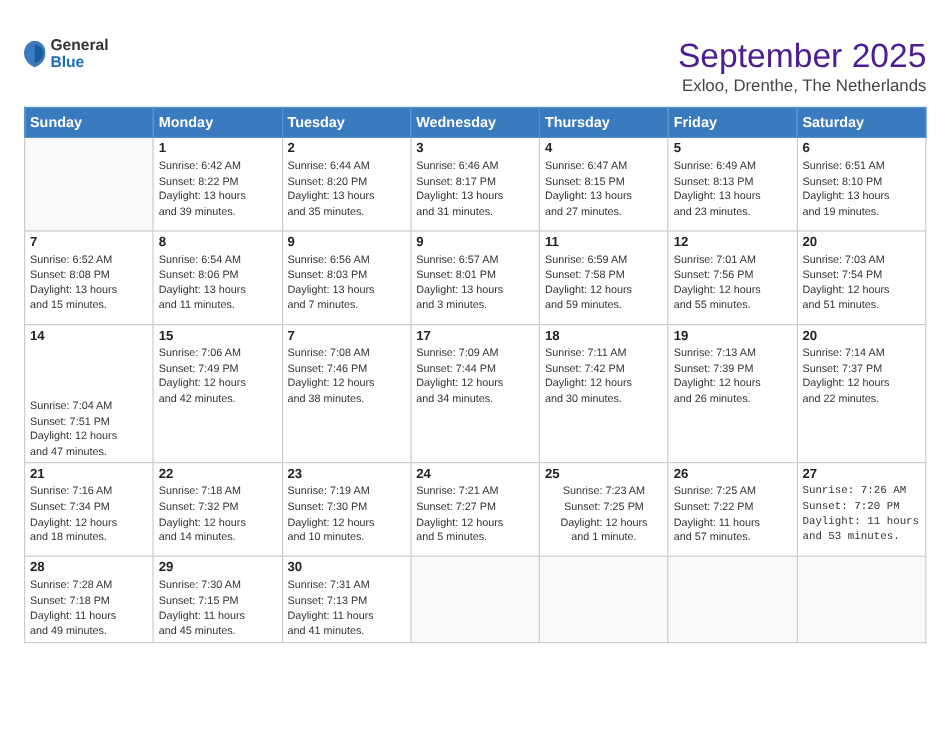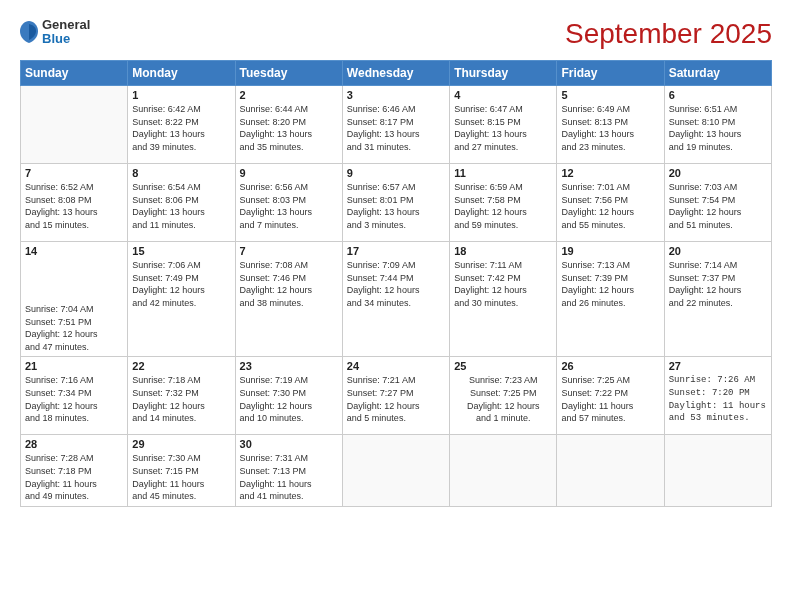--- a/index.html
+++ b/index.html
@@ -6,21 +6,21 @@
     body {
       font-family: Arial, sans-serif;
       background: #fff;
       width: 792px;
       height: 612px;
       overflow: hidden;
     }
     .page {
       width: 792px;
       height: 500px;
-      padding: 18px 20px 10px 20px;
+      padding: 31px 20px 10px 20px;
       display: flex;
       flex-direction: column;
     }
     .header {
       display: flex;
       justify-content: space-between;
       align-items: flex-start;
       margin-bottom: 10px;
     }
     .logo {
@@ -40,21 +40,21 @@
       width: 18px;
       height: 22px;
       margin-right: 4px;
     }
     .title-block {
       text-align: right;
     }
     .title-block h1 {
       font-size: 28px;
       font-weight: normal;
-      color: #b91c1c;
+      color: #4c1d95;
     }
     .title-block h2 {
       font-size: 14px;
       font-weight: normal;
       color: #444;
     }
     .calendar {
       flex: 1;
       border: 1px solid #ccc;
       border-collapse: collapse;
@@ -110,20 +110,21 @@
         <path d="M9 0 C5 0 0 4 0 10 C0 16 4 20 9 22 C14 20 18 16 18 10 C18 4 13 0 9 0Z" fill="#3a7abf"></path>
         <path d="M9 3 L9 19 C13 17 16 14 16 10 C16 6 13 4 9 3Z" fill="#1a5a9f"></path>
       </svg>
       <div class="logo-text">
         <span class="logo-general">General</span>
         <span class="logo-blue">Blue</span>
       </div>
     </div>
     <div class="title-block">
       <h1>September 2025</h1>
+      <h2>Exloo, Drenthe, The Netherlands</h2>
     </div>
   </div>
 
   <table class="calendar">
     <thead>
       <tr>
         <th>Sunday</th>
         <th>Monday</th>
         <th>Tuesday</th>
         <th>Wednesday</th>

